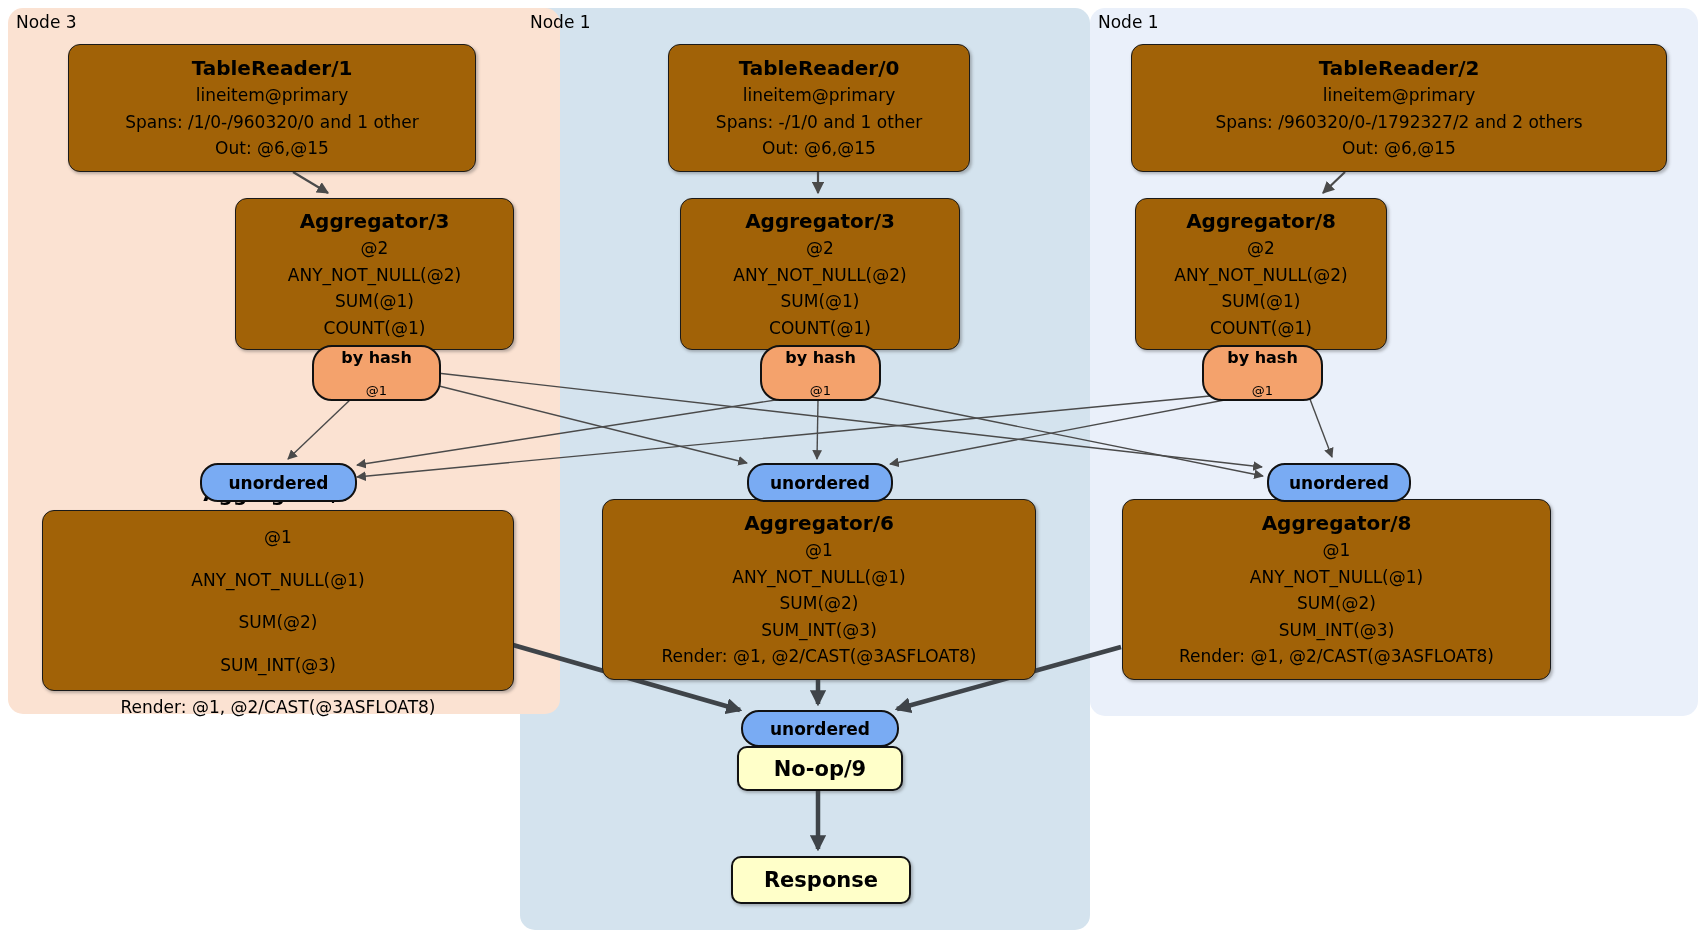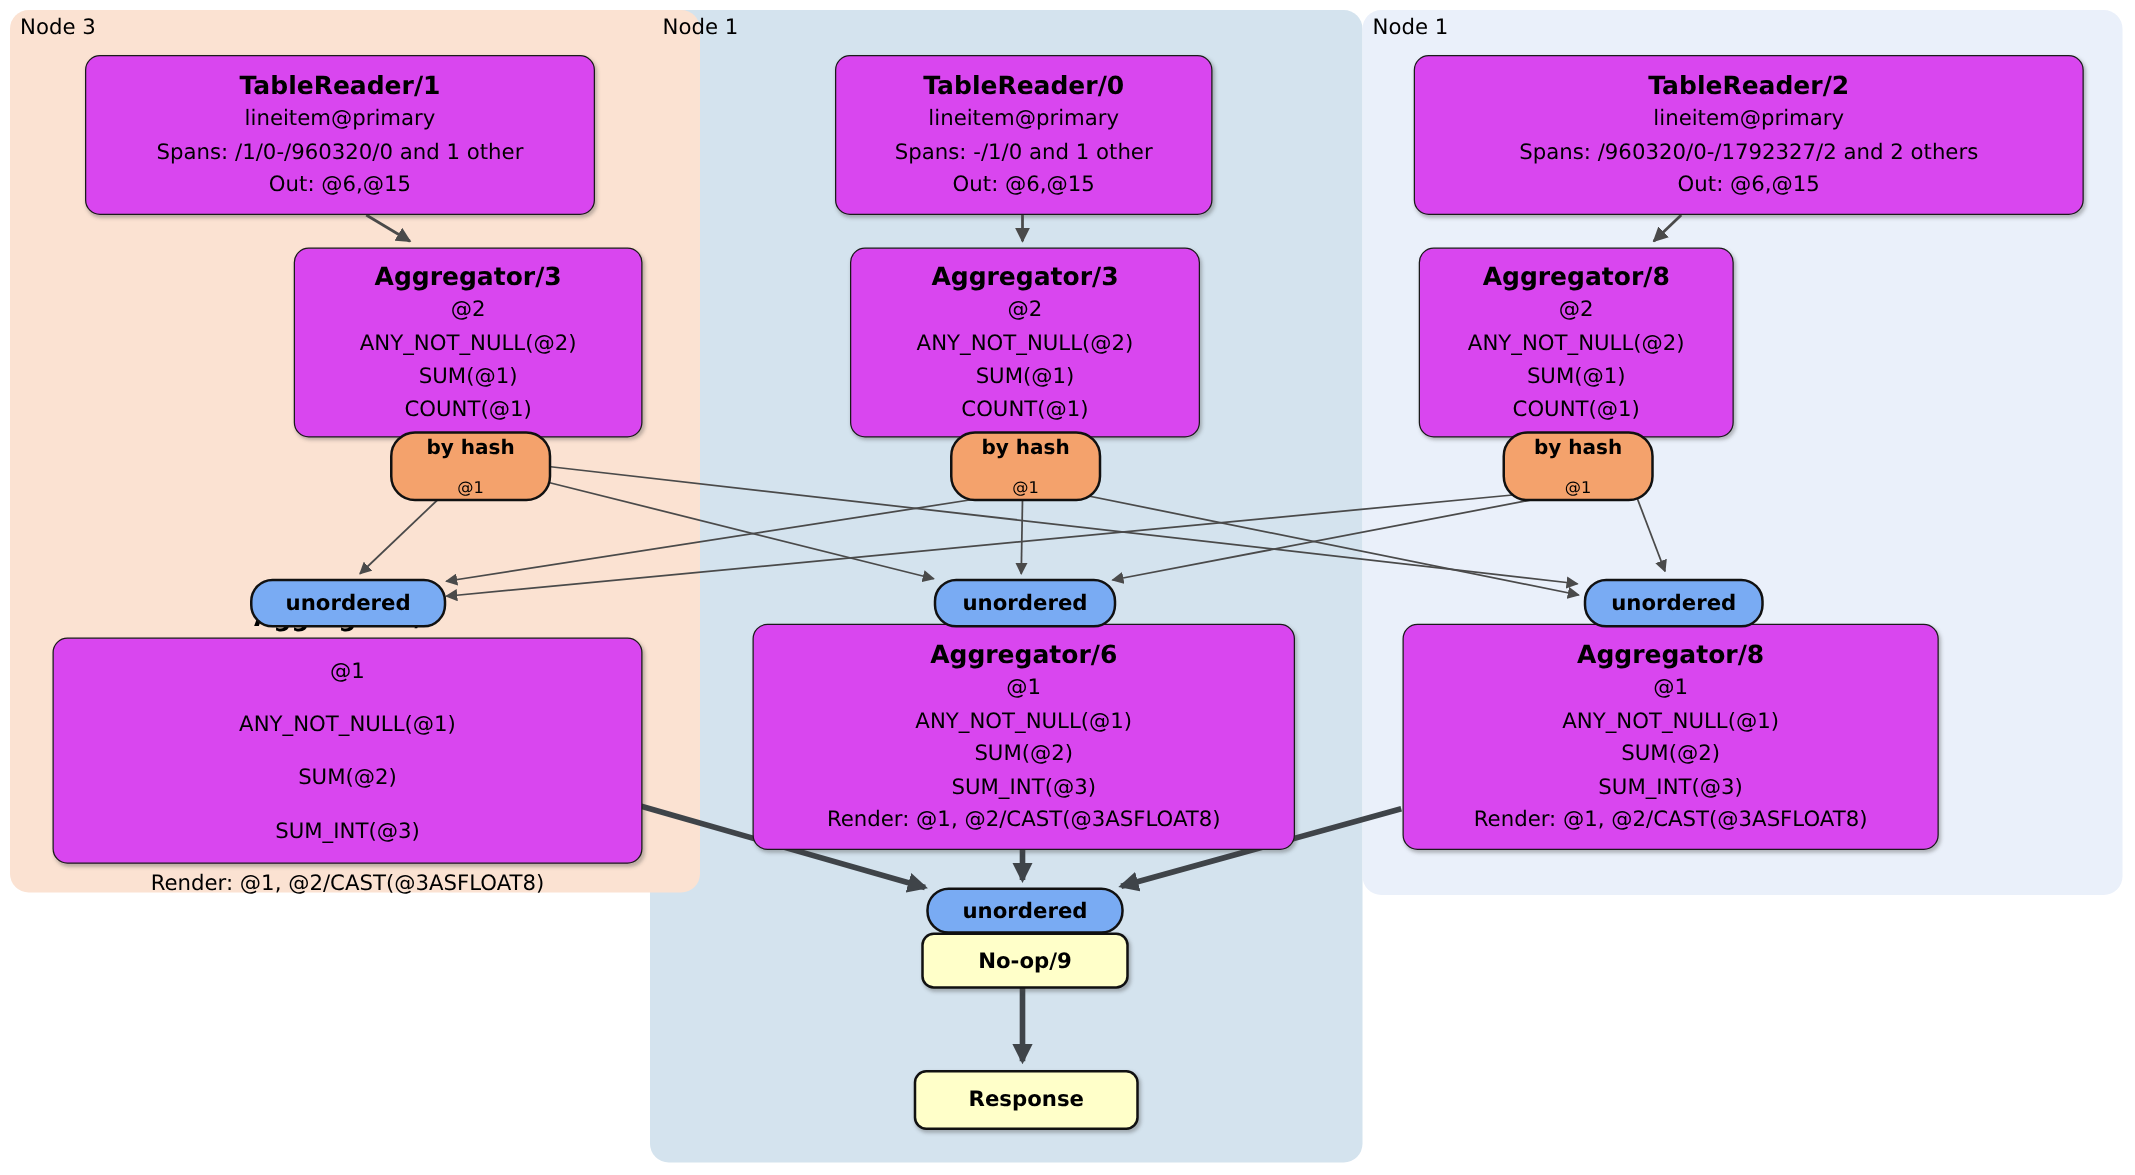--- a/index.html
+++ b/index.html
@@ -5,42 +5,42 @@
   html,body{margin:0;padding:0;background:#ffffff;}
   body{width:1708px;height:940px;position:relative;overflow:hidden;
        font-family:"DejaVu Sans","Liberation Sans",sans-serif;color:#000;}
   #canvas{position:absolute;left:0;top:0;width:1708px;height:940px;padding-left:21px;}
 
   .node-region{position:absolute;border-radius:15px;}
   .node-label{position:absolute;font-size:17px;color:#000;}
 
   #edge-layer{position:absolute;left:0;top:0;z-index:5;pointer-events:none;}
 
-  .proc{position:absolute;background:#d946ef;border:1.7px solid #1a1a1a;
+  .proc{position:absolute;background:#a16207;border:1.7px solid #1a1a1a;
         border-radius:12px;z-index:10;text-align:center;
         box-shadow:1.5px 2px 3px rgba(70,70,70,0.35);
         display:flex;flex-direction:column;justify-content:center;}
   .proc .title{font-weight:bold;font-size:20px;line-height:28px;}
   .proc .line{font-size:17px;line-height:26.5px;white-space:nowrap;}
 
   .router-pill{position:absolute;background:#f4a26c;border:2px solid #111;
         border-radius:20px;z-index:12;text-align:center;
         display:flex;flex-direction:column;justify-content:center;gap:16px;}
   .router-pill .rl{font-weight:bold;font-size:16px;line-height:19px;}
   .router-pill .rk{font-size:13px;line-height:16px;}
 
   .sync-pill{position:absolute;background:#79abf3;border:2px solid #111;
         border-radius:18px;z-index:12;text-align:center;
         display:flex;align-items:center;justify-content:center;
         font-weight:bold;font-size:17px;}
 
   .endbox{position:absolute;background:#ffffc9;border:2px solid #111;
         border-radius:10px;z-index:10;text-align:center;
         display:flex;align-items:center;justify-content:center;
-        font-weight:bold;font-size:17px;
+        font-weight:bold;font-size:21px;
         box-shadow:1.5px 2px 3px rgba(70,70,70,0.35);}
 </style>
 </head>
 <body>
 
 <div id="canvas">
 
   <div class="node-region" style="left:520px;top:8px;width:570px;height:922px;background:#d4e3ee;"></div>
   <div class="node-region" style="left:1090px;top:8px;width:608px;height:708px;background:#eaf0fa;"></div>
   <div class="node-region" style="left:8px;top:8px;width:552px;height:706px;background:#fbe2d2;"></div>

